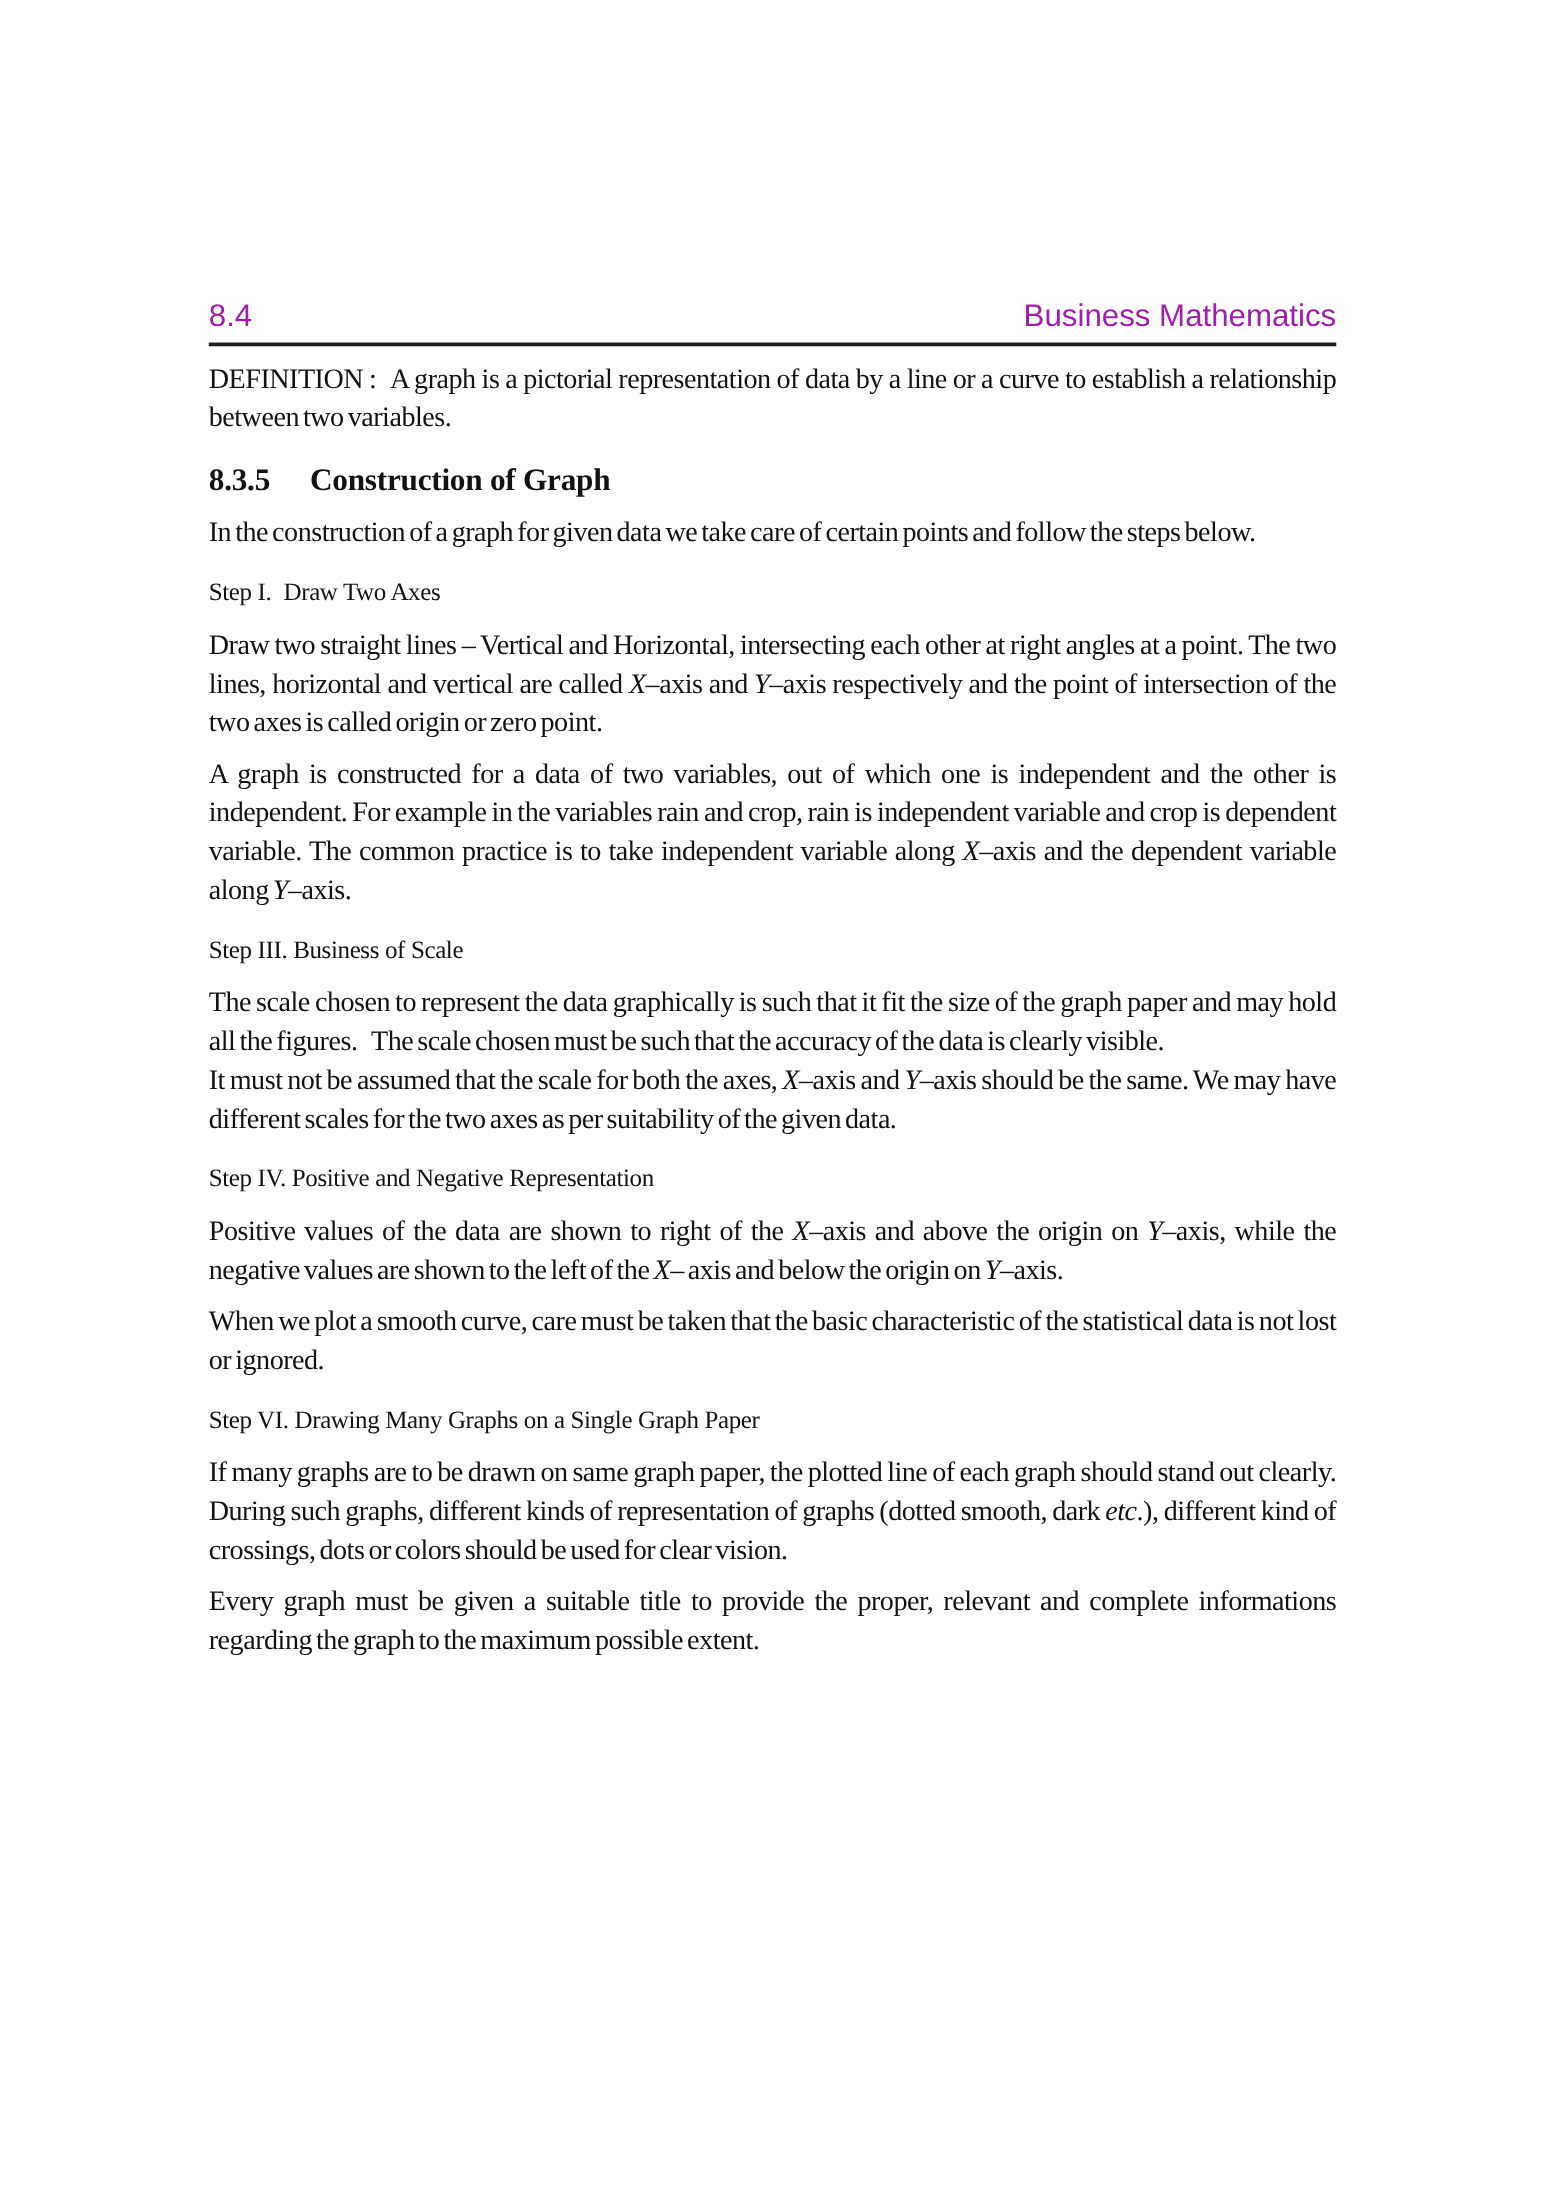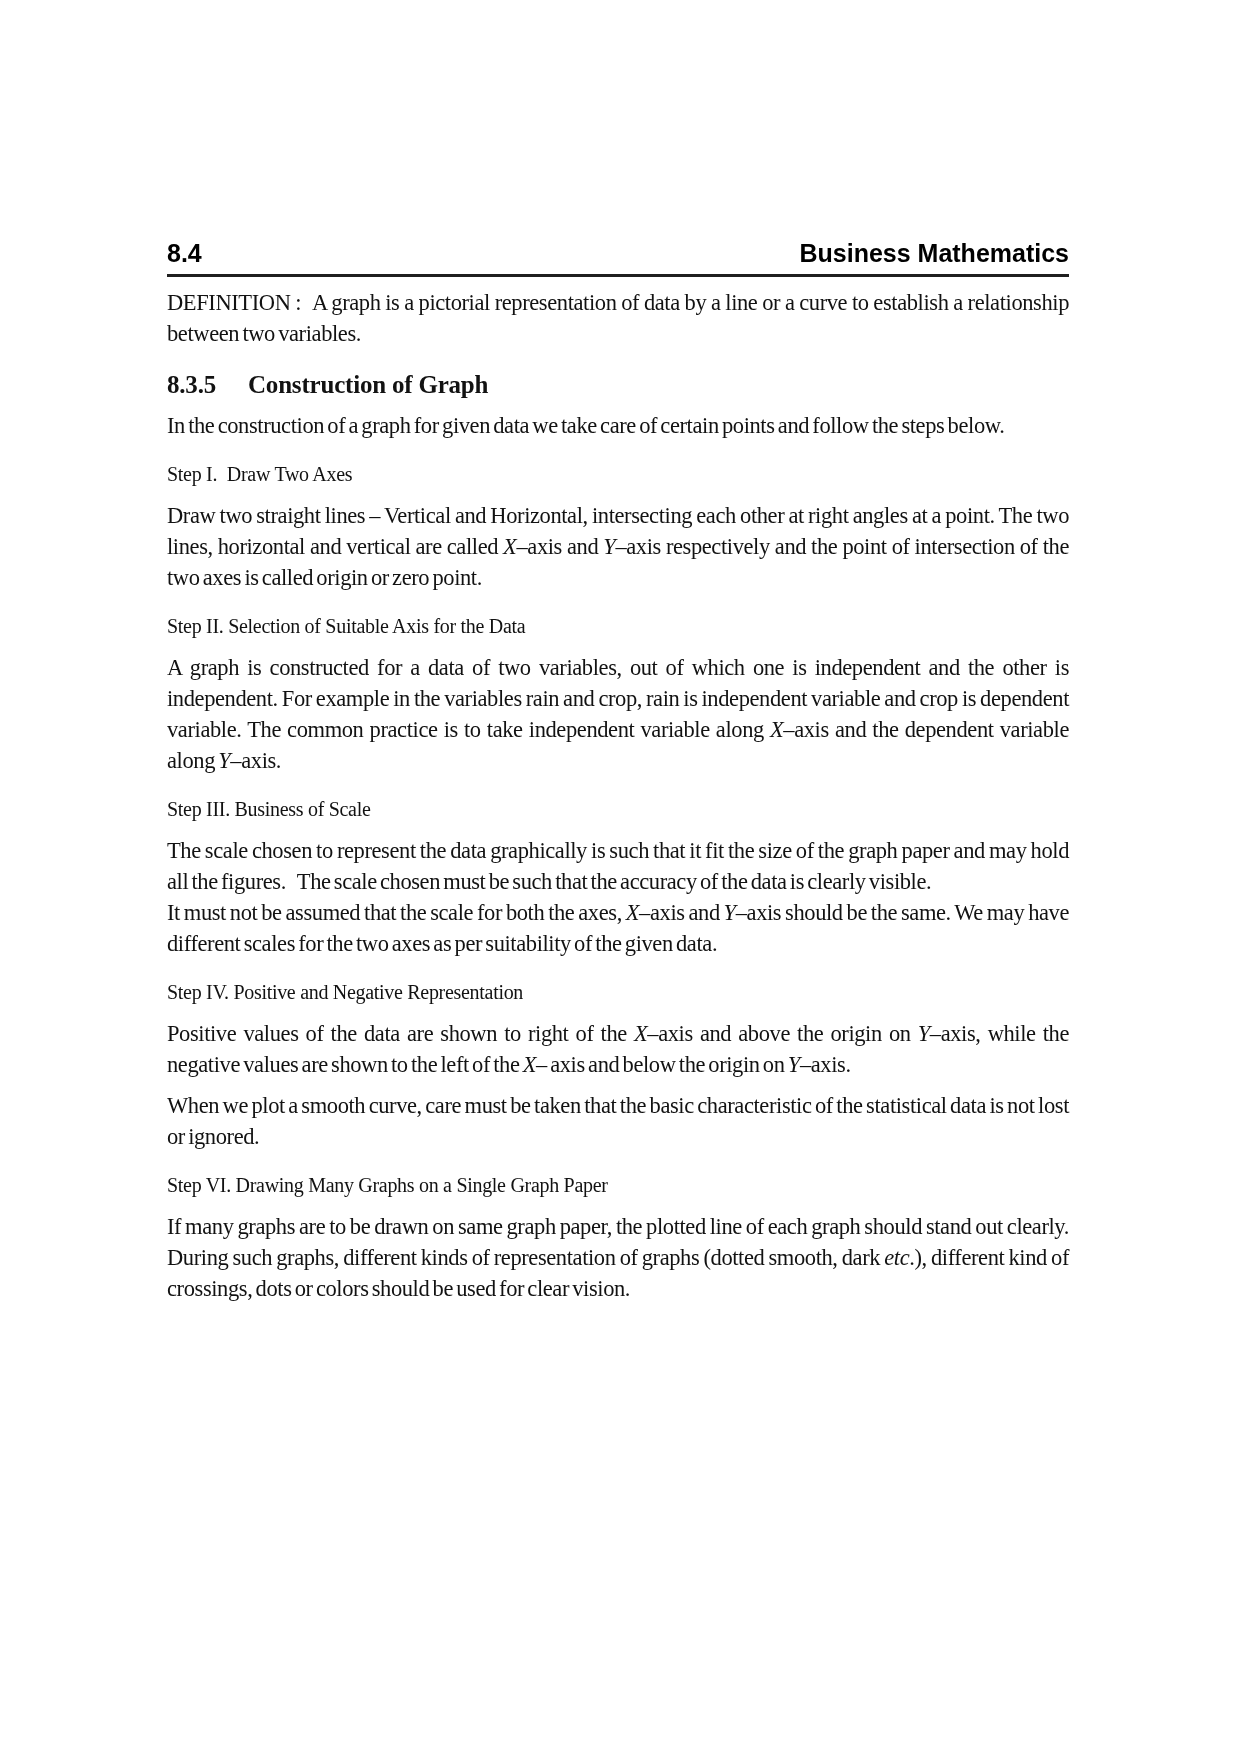--- a/index.html
+++ b/index.html
@@ -17,24 +17,23 @@
     height: 100%;
     padding: 240px 172px 0 167px;
   }
   .running-header {
     display: flex;
     justify-content: space-between;
     align-items: flex-start;
     font-family: "Liberation Sans", sans-serif;
     font-size: 25px;
     line-height: 1.05;
-    color: #000000;
+    color: #a21caf;
     padding-bottom: 8px;
     border-bottom: 3px solid #1f1f1f;
-    font-weight: bold;
   }
   .content { margin-top: 10px; }
   .body-para {
     font-size: 22.5px;
     line-height: 31px;
     text-align: justify;
     letter-spacing: -0.4px;
     word-spacing: -2px;
     margin: 10px 0 0 0;
   }
@@ -68,24 +67,24 @@
   </div>
   <div class="content">
       <p class="body-para"><span class="b">DEFINITION</span><span> : A graph is a pictorial representation of data by a line or a curve to establish a relationship between two variables.</span></p>
       <h2 class="section-heading">
         <span>8.3.5</span>
         <span>Construction of Graph</span>
       </h2>
       <p class="body-para"><span>In the construction of a graph for given data we take care of certain points and follow the steps below.</span></p>
       <h3 class="step-heading"><span class="b">Step I. Draw Two Axes</span></h3>
       <p class="body-para"><span class="b">Draw two straight lines</span><span> – Vertical and Horizontal, intersecting each other at right angles at a point. The two lines, horizontal and vertical are called </span><span class="i">X</span><span>–axis and </span><span class="i">Y</span><span>–axis respectively and the point of intersection of the two axes is called </span><span class="b">origin or zero point</span><span>.</span></p>
-      <h3 class="step-heading"><span class="b">Step II. Selection of Suitable Axis for the Data</span></h3>
       <p class="body-para"><span>A graph is constructed for a data of two variables, out of which one is independent and the other is independent. For example in the variables </span><span class="b">rain and crop, rain is independent variable and crop is dependent variable</span><span>. The common practice is to take independent variable along </span><span class="i">X</span><span>–axis and the dependent variable along </span><span class="i">Y</span><span>–axis.</span></p>
       <h3 class="step-heading"><span class="b">Step III. Business of Scale</span></h3>
       <p class="body-para"><span>The scale chosen to represent the data graphically is such that it fit the size of the graph paper and may hold all the figures. The scale chosen must be such that the accuracy of the data is clearly visible.</span></p>
       <p class="body-para tight"><span>It must not be assumed that the scale for both the axes, </span><span class="i">X</span><span>–axis and </span><span class="i">Y</span><span>–axis should be the same. We may have different scales for the two axes as per suitability of the given data.</span></p>
       <h3 class="step-heading"><span class="b">Step IV. Positive and Negative Representation</span></h3>
       <p class="body-para"><span>Positive values of the data are shown to right of the </span><span class="i">X</span><span>–axis and above the origin on </span><span class="i">Y</span><span>–axis, while the negative values are shown to the left of the </span><span class="i">X</span><span>– axis and below the origin on </span><span class="i">Y</span><span>–axis.</span></p>
       <p class="body-para"><span>When we plot a smooth curve, care must be taken that the basic characteristic of the statistical data is not lost or ignored.</span></p>
       <h3 class="step-heading"><span class="b">Step VI. Drawing Many Graphs on a Single Graph Paper</span></h3>
       <p class="body-para"><span>If many graphs are to be drawn on same graph paper, the plotted line of each graph should stand out clearly. During such graphs, different kinds of representation of graphs (dotted smooth, dark </span><span class="i">etc</span><span>.), different kind of crossings, dots or colors should be used for clear vision.</span></p>
+      <p class="body-para"><span>Every graph must be given a suitable title to provide the proper, relevant and complete informations regarding the graph to the maximum possible extent.</span></p>
     </div>
 </div>
 
 </body></html>

